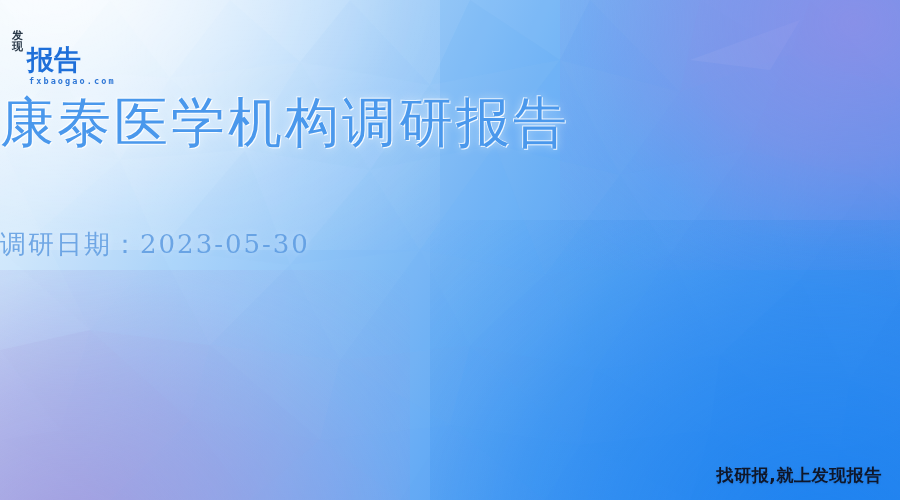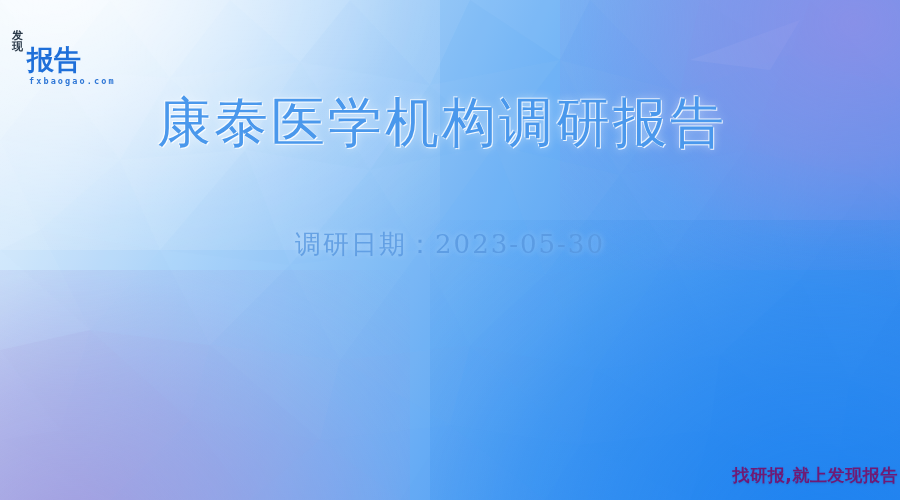--- a/index.html
+++ b/index.html
@@ -152,21 +152,20 @@
     margin-top: 3px;
     margin-left: 17px;
   }
 
   
   .center-block {
     position: absolute;
     left: 0;
     right: 16px;
     top: 92px;
-    text-align: center;
     z-index: 5;
   }
 
   .main-title {
     font-family: "DejaVu Serif", "Liberation Serif", serif;
     font-size: 54px;
     line-height: 1.16;
     font-weight: 400;
     color: #4a98ec;
     letter-spacing: 3px;
@@ -180,32 +179,31 @@
 
   .subtitle {
     font-family: "DejaVu Serif", "Liberation Serif", serif;
     font-size: 26px;
     font-weight: 400;
     color: rgba(86,150,222,0.80);
     letter-spacing: 2px;
     margin: 0;
     padding-top: 72px;
     text-shadow: 0 0 6px rgba(255,255,255,0.35);
-    padding-left: 16px;
   }
 
   
   .watermark {
     position: absolute;
-    right: 2px;
+    right: 18px;
     bottom: 13px;
     font-family: "DejaVu Sans", "Liberation Sans", sans-serif;
     font-size: 17px;
     font-weight: 700;
-    color: #701a75;
+    color: #0f172a;
     letter-spacing: 0.6px;
     z-index: 6;
     text-shadow: 0 1px 2px rgba(20,80,160,0.30);
     margin-left: 24px;
   }
 </style>
 </head>
 <body>
 
 <div class="slide">

